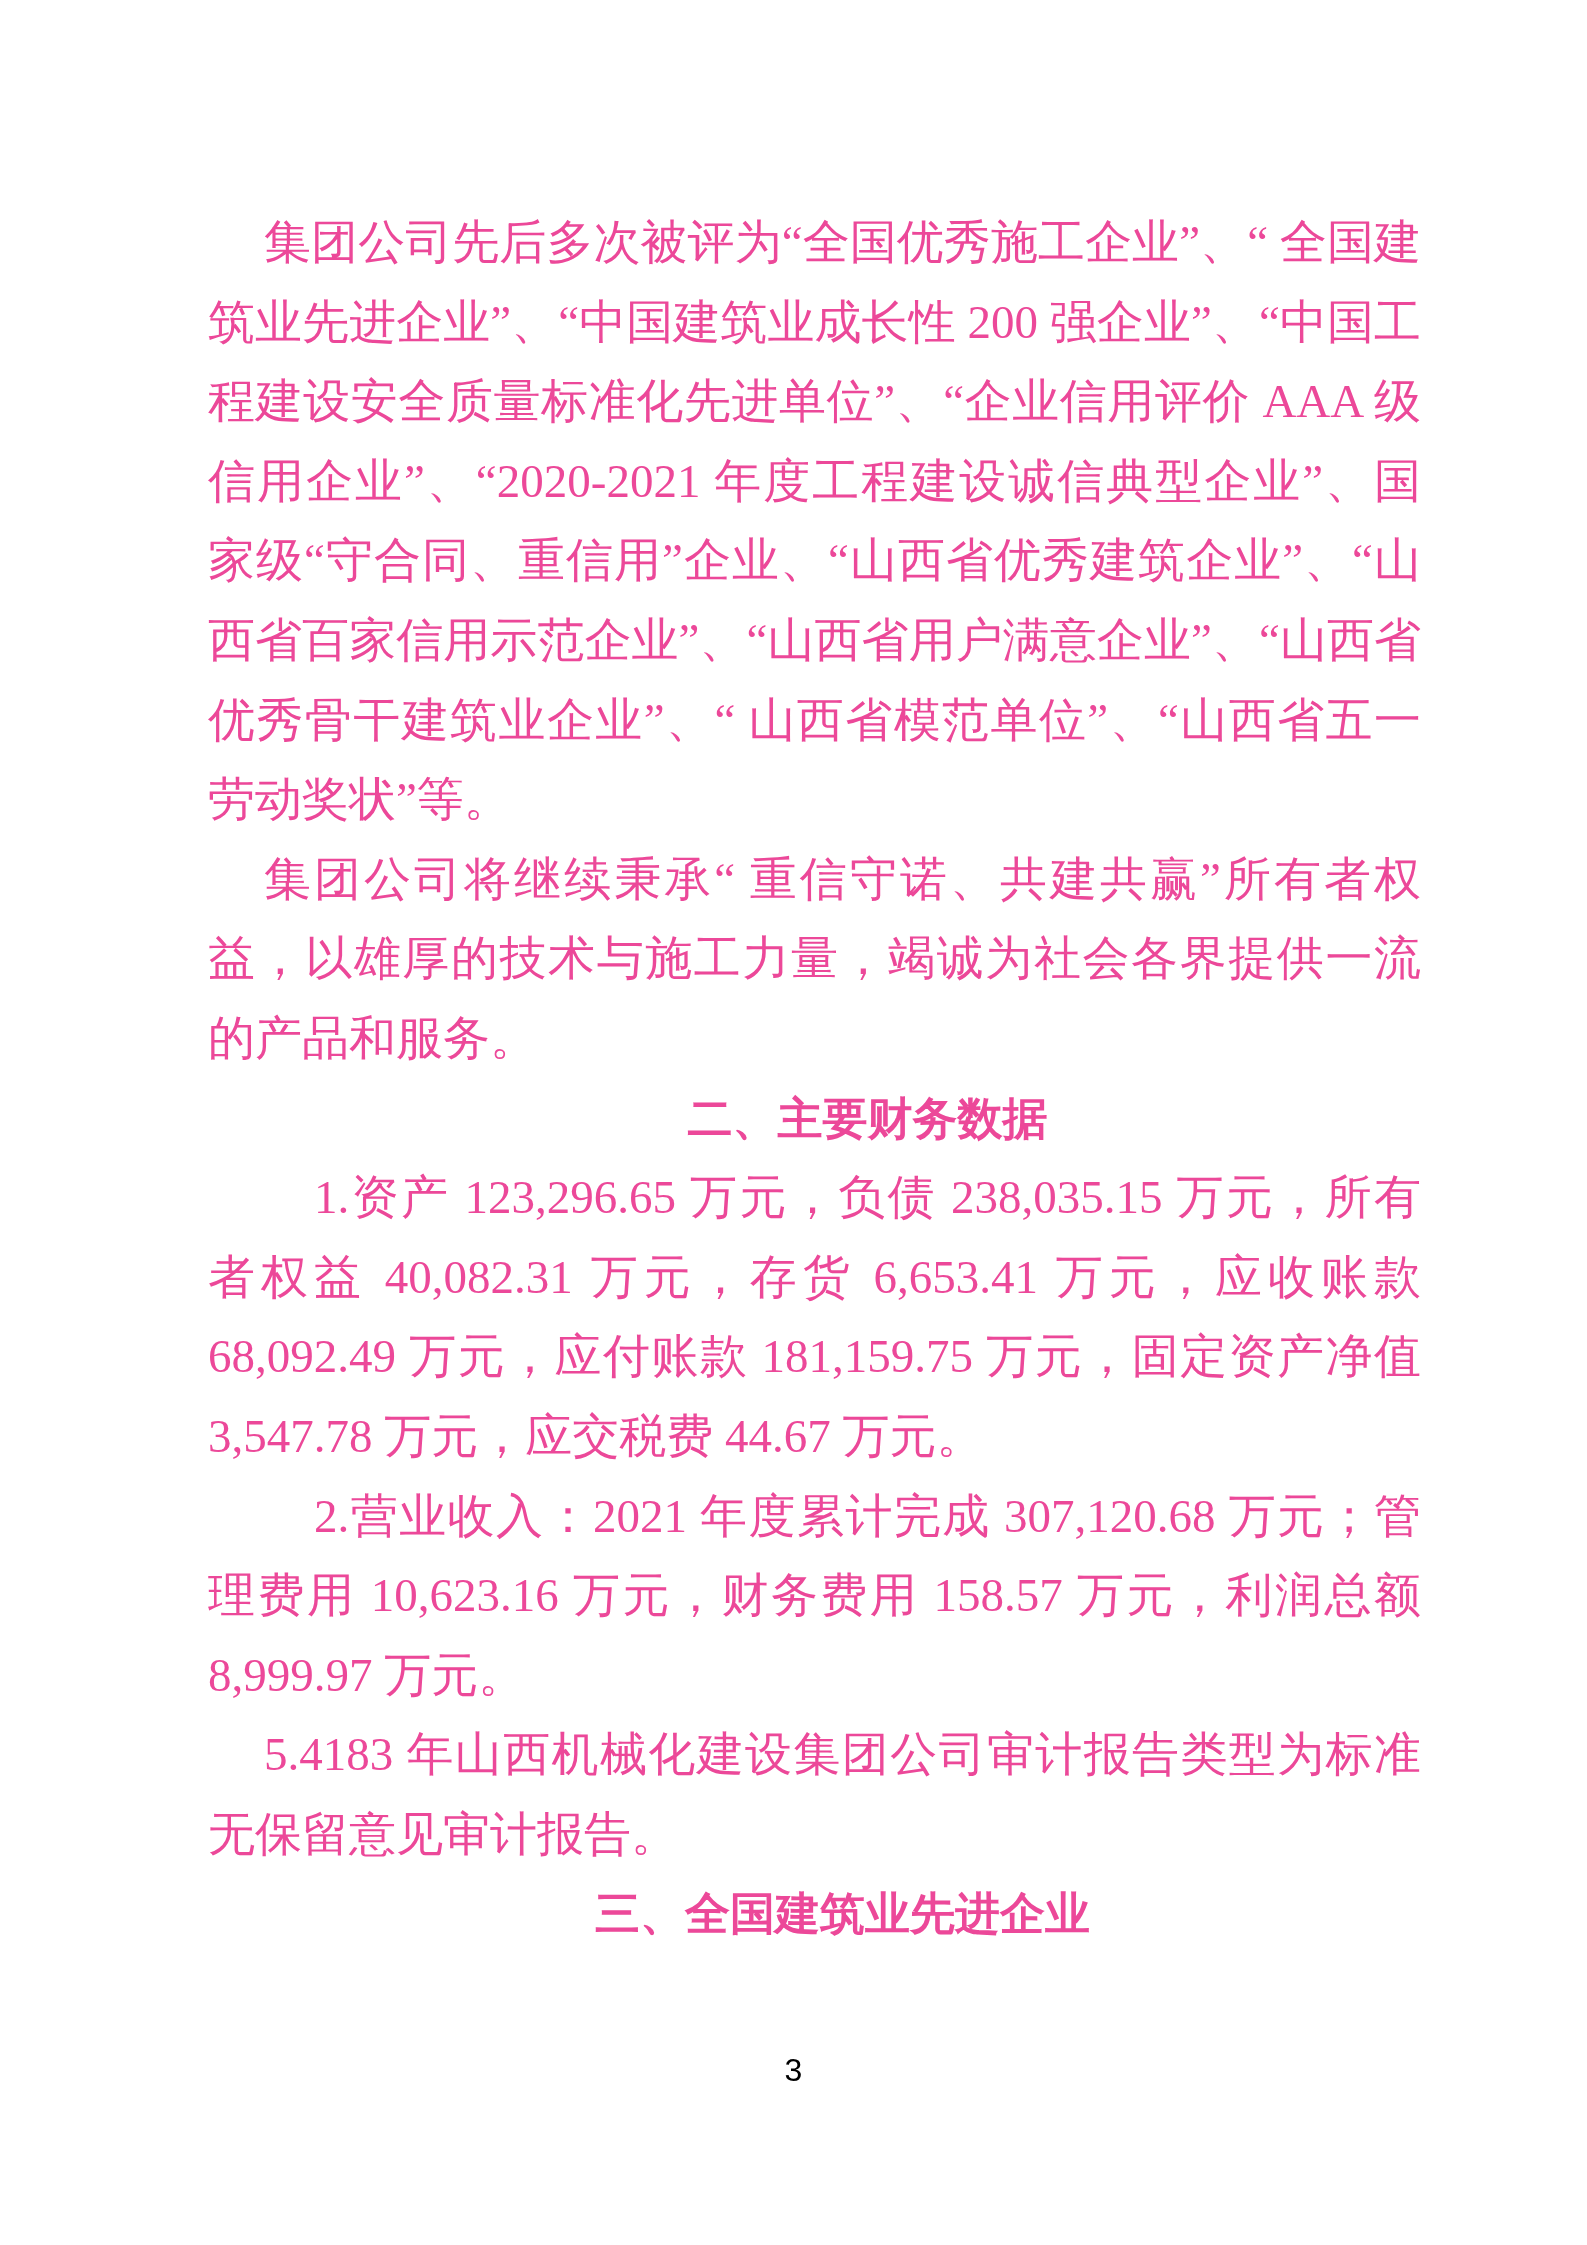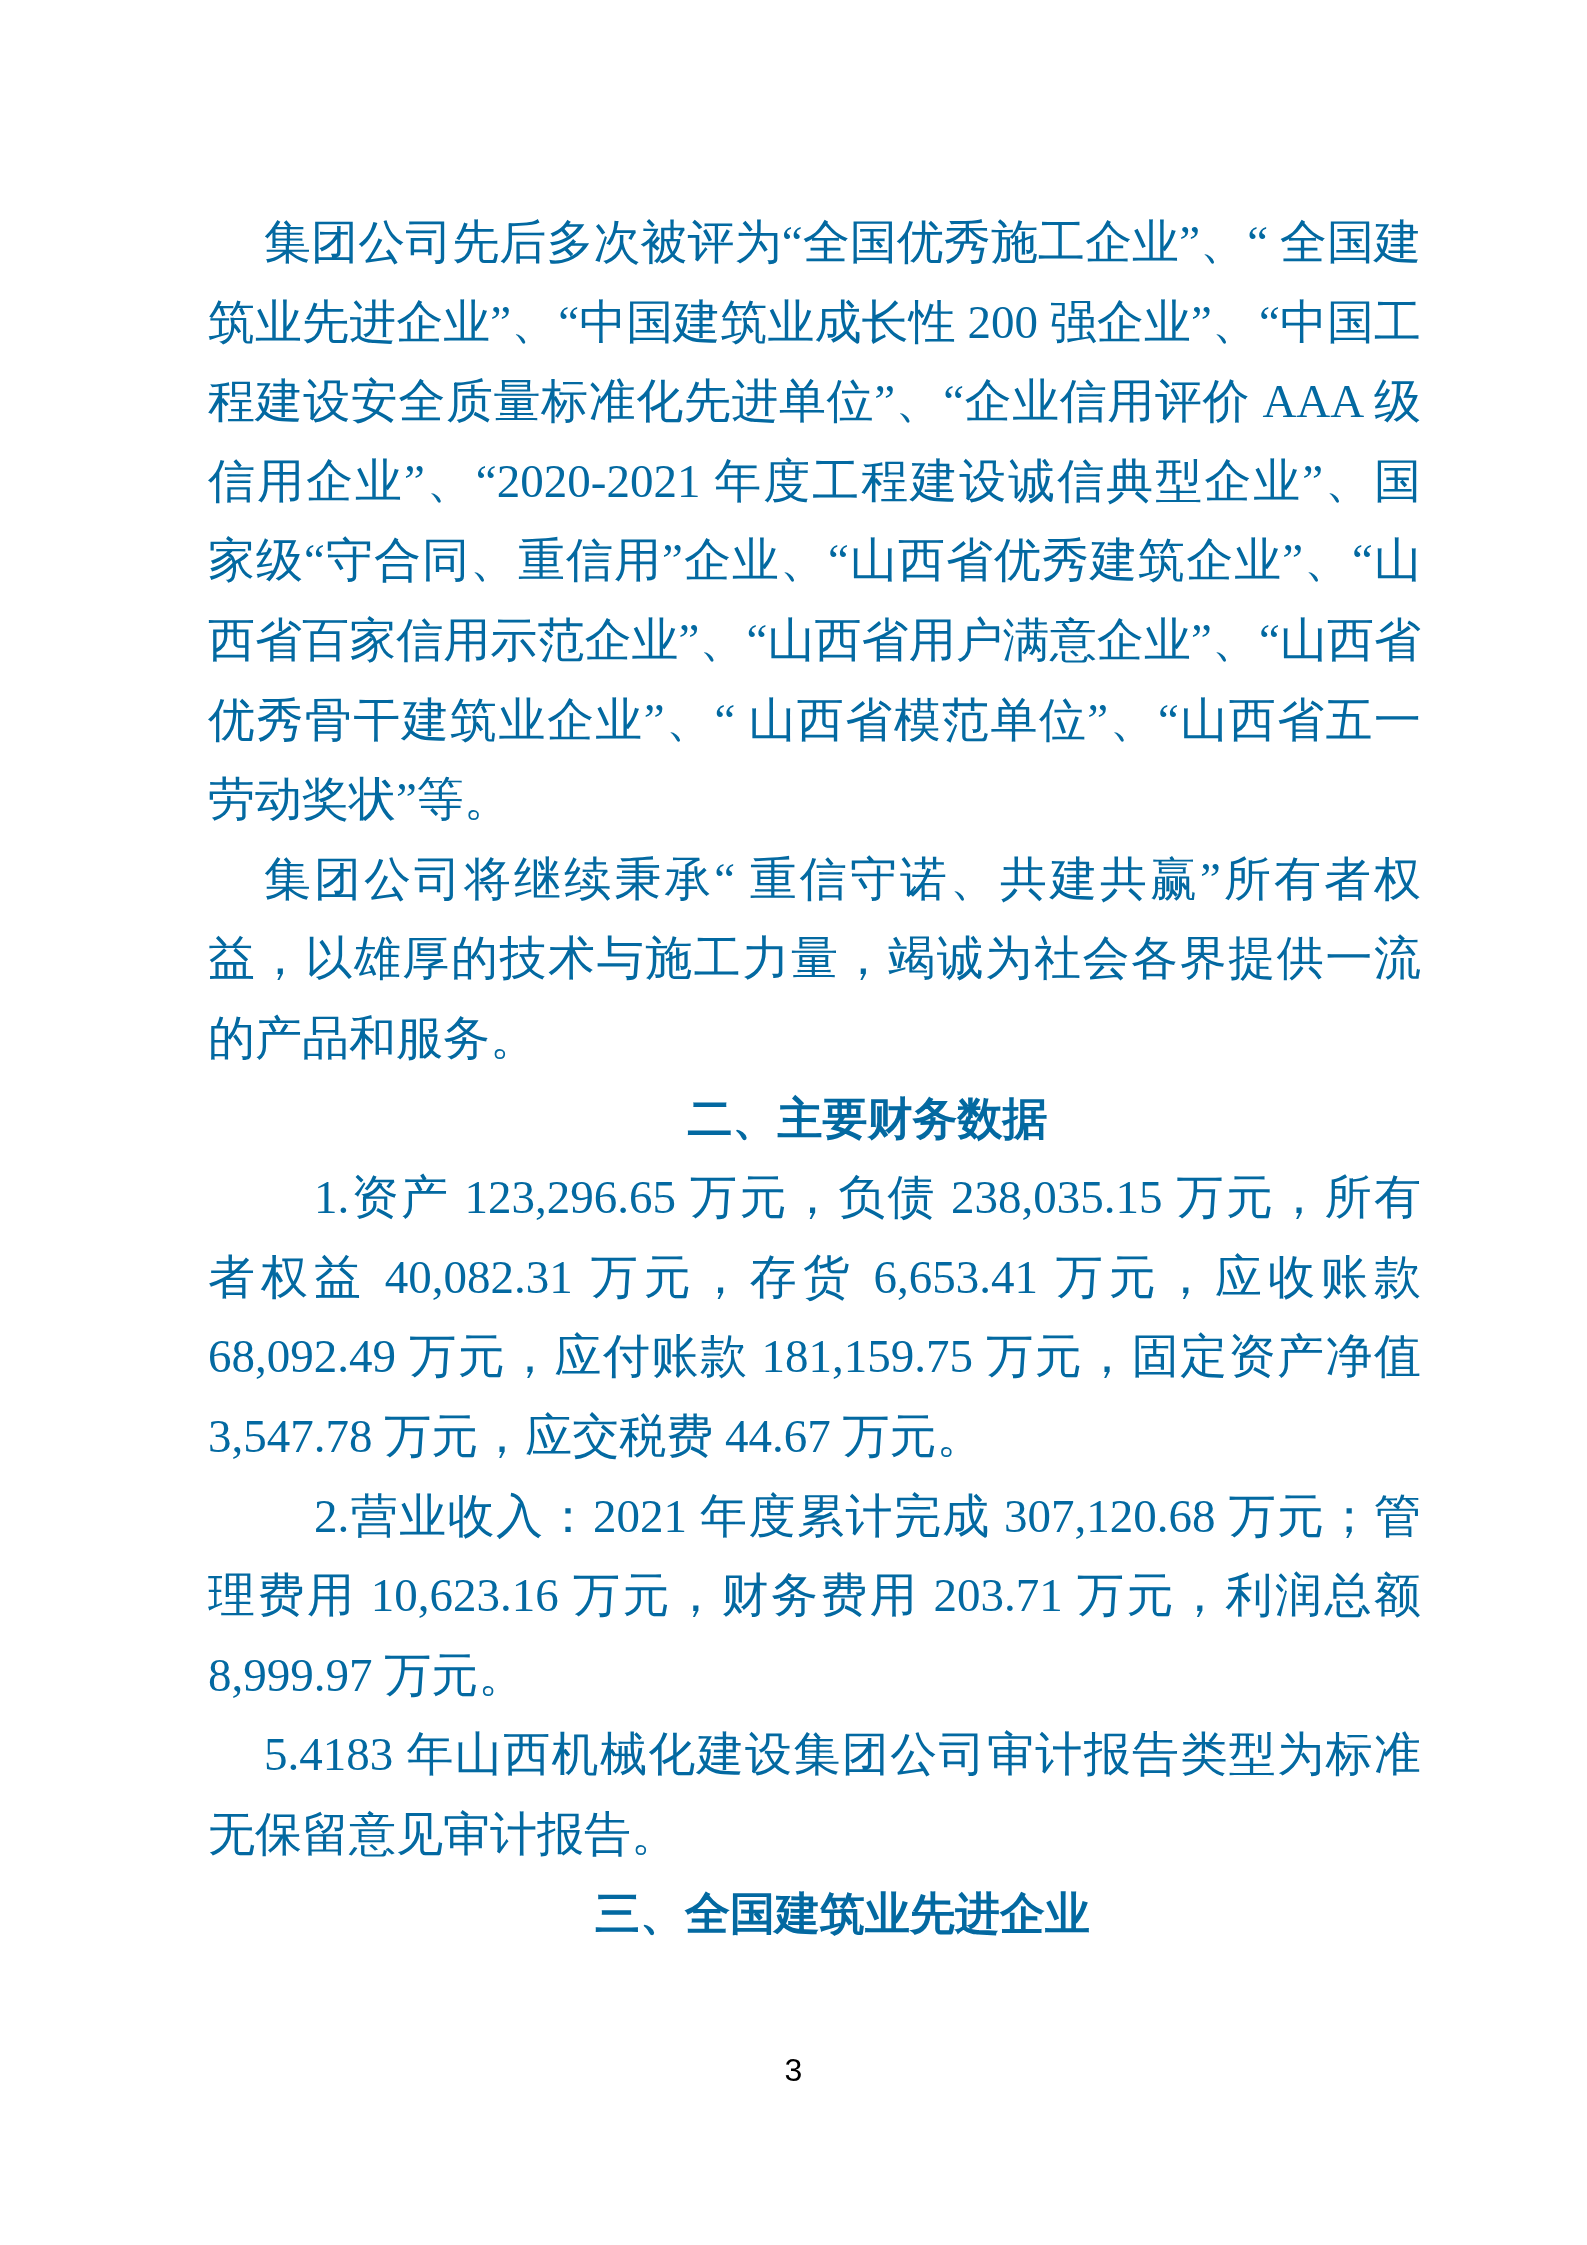--- a/index.html
+++ b/index.html
@@ -16,21 +16,21 @@
     margin: 0 auto;
   }
   .content {
     position: absolute;
     left: 208px;
     top: 203px;
     width: 1213px;
     font-family: "Liberation Serif", "DejaVu Serif", serif;
     font-size: 47px;
     line-height: 79.6px;
-    color: #0369a1;
+    color: #ec4899;
     text-align: justify;
   }
   .content p,
   .content h2 {
     margin: 0;
     padding: 0;
   }
   .body-par {
     font-weight: normal;
   }
@@ -57,18 +57,18 @@
 </style>
 </head>
 <body>
 
 <div class="page">
   <div class="content">
     <p class="body-par indent-sm">集团公司先后多次被评为“全国优秀施工企业”、“ 全国建筑业先进企业”、“中国建筑业成长性 200 强企业”、“中国工程建设安全质量标准化先进单位”、“企业信用评价 AAA 级信用企业”、“2020-2021 年度工程建设诚信典型企业”、国家级“守合同、重信用”企业、“山西省优秀建筑企业”、“山西省百家信用示范企业”、“山西省用户满意企业”、“山西省优秀骨干建筑业企业”、“ 山西省模范单位”、“山西省五一劳动奖状”等。</p>
     <p class="body-par indent-sm">集团公司将继续秉承“ 重信守诺、共建共赢”所有者权益，以雄厚的技术与施工力量，竭诚为社会各界提供一流的产品和服务。</p>
     <h2 class="heading indent-lg">二、主要财务数据</h2>
     <p class="body-par indent-lg">1.资产 123,296.65 万元，负债 238,035.15 万元，所有者权益 40,082.31 万元，存货 6,653.41 万元，应收账款 68,092.49 万元，应付账款 181,159.75 万元，固定资产净值 3,547.78 万元，应交税费 44.67 万元。</p>
-    <p class="body-par indent-lg">2.营业收入：2021 年度累计完成 307,120.68 万元；管理费用 10,623.16 万元，财务费用 203.71 万元，利润总额 8,999.97 万元。</p>
+    <p class="body-par indent-lg">2.营业收入：2021 年度累计完成 307,120.68 万元；管理费用 10,623.16 万元，财务费用 158.57 万元，利润总额 8,999.97 万元。</p>
     <p class="body-par indent-sm">5.4183 年山西机械化建设集团公司审计报告类型为标准无保留意见审计报告。</p>
     <h2 class="heading indent-sm">三、全国建筑业先进企业</h2>
   </div>
   <div class="page-number">3</div>
 </div>
 
 </body></html>

